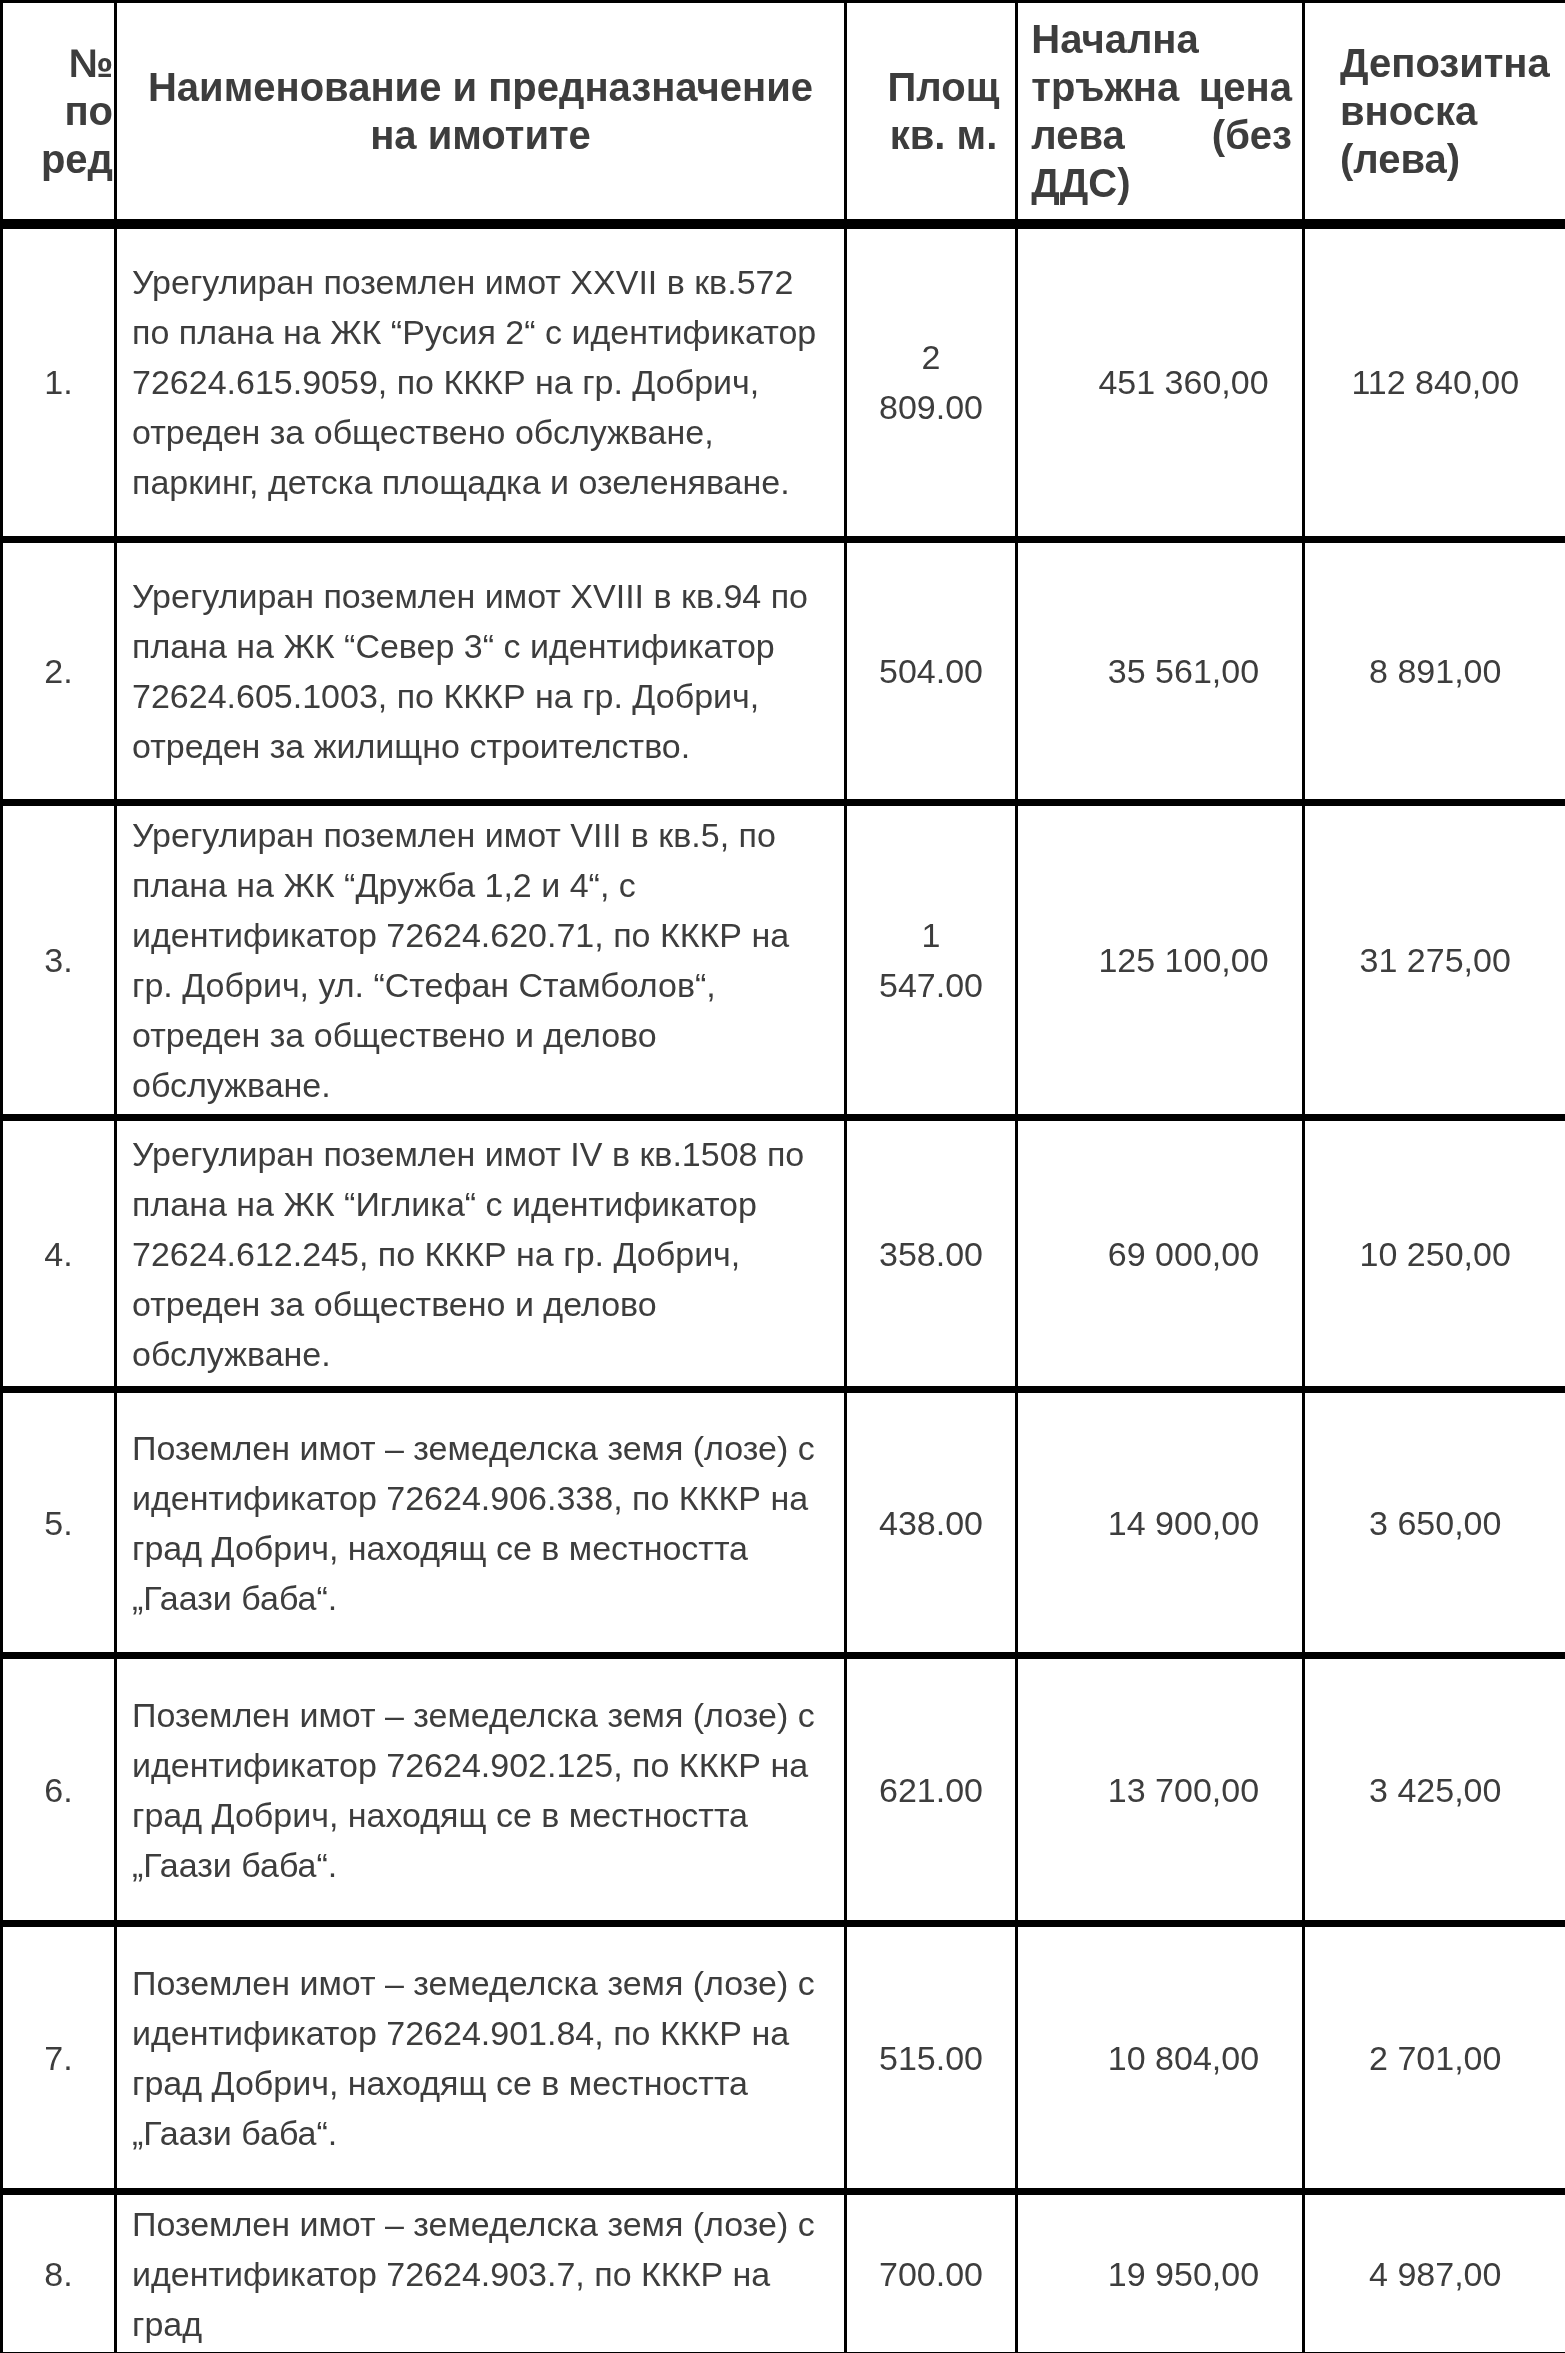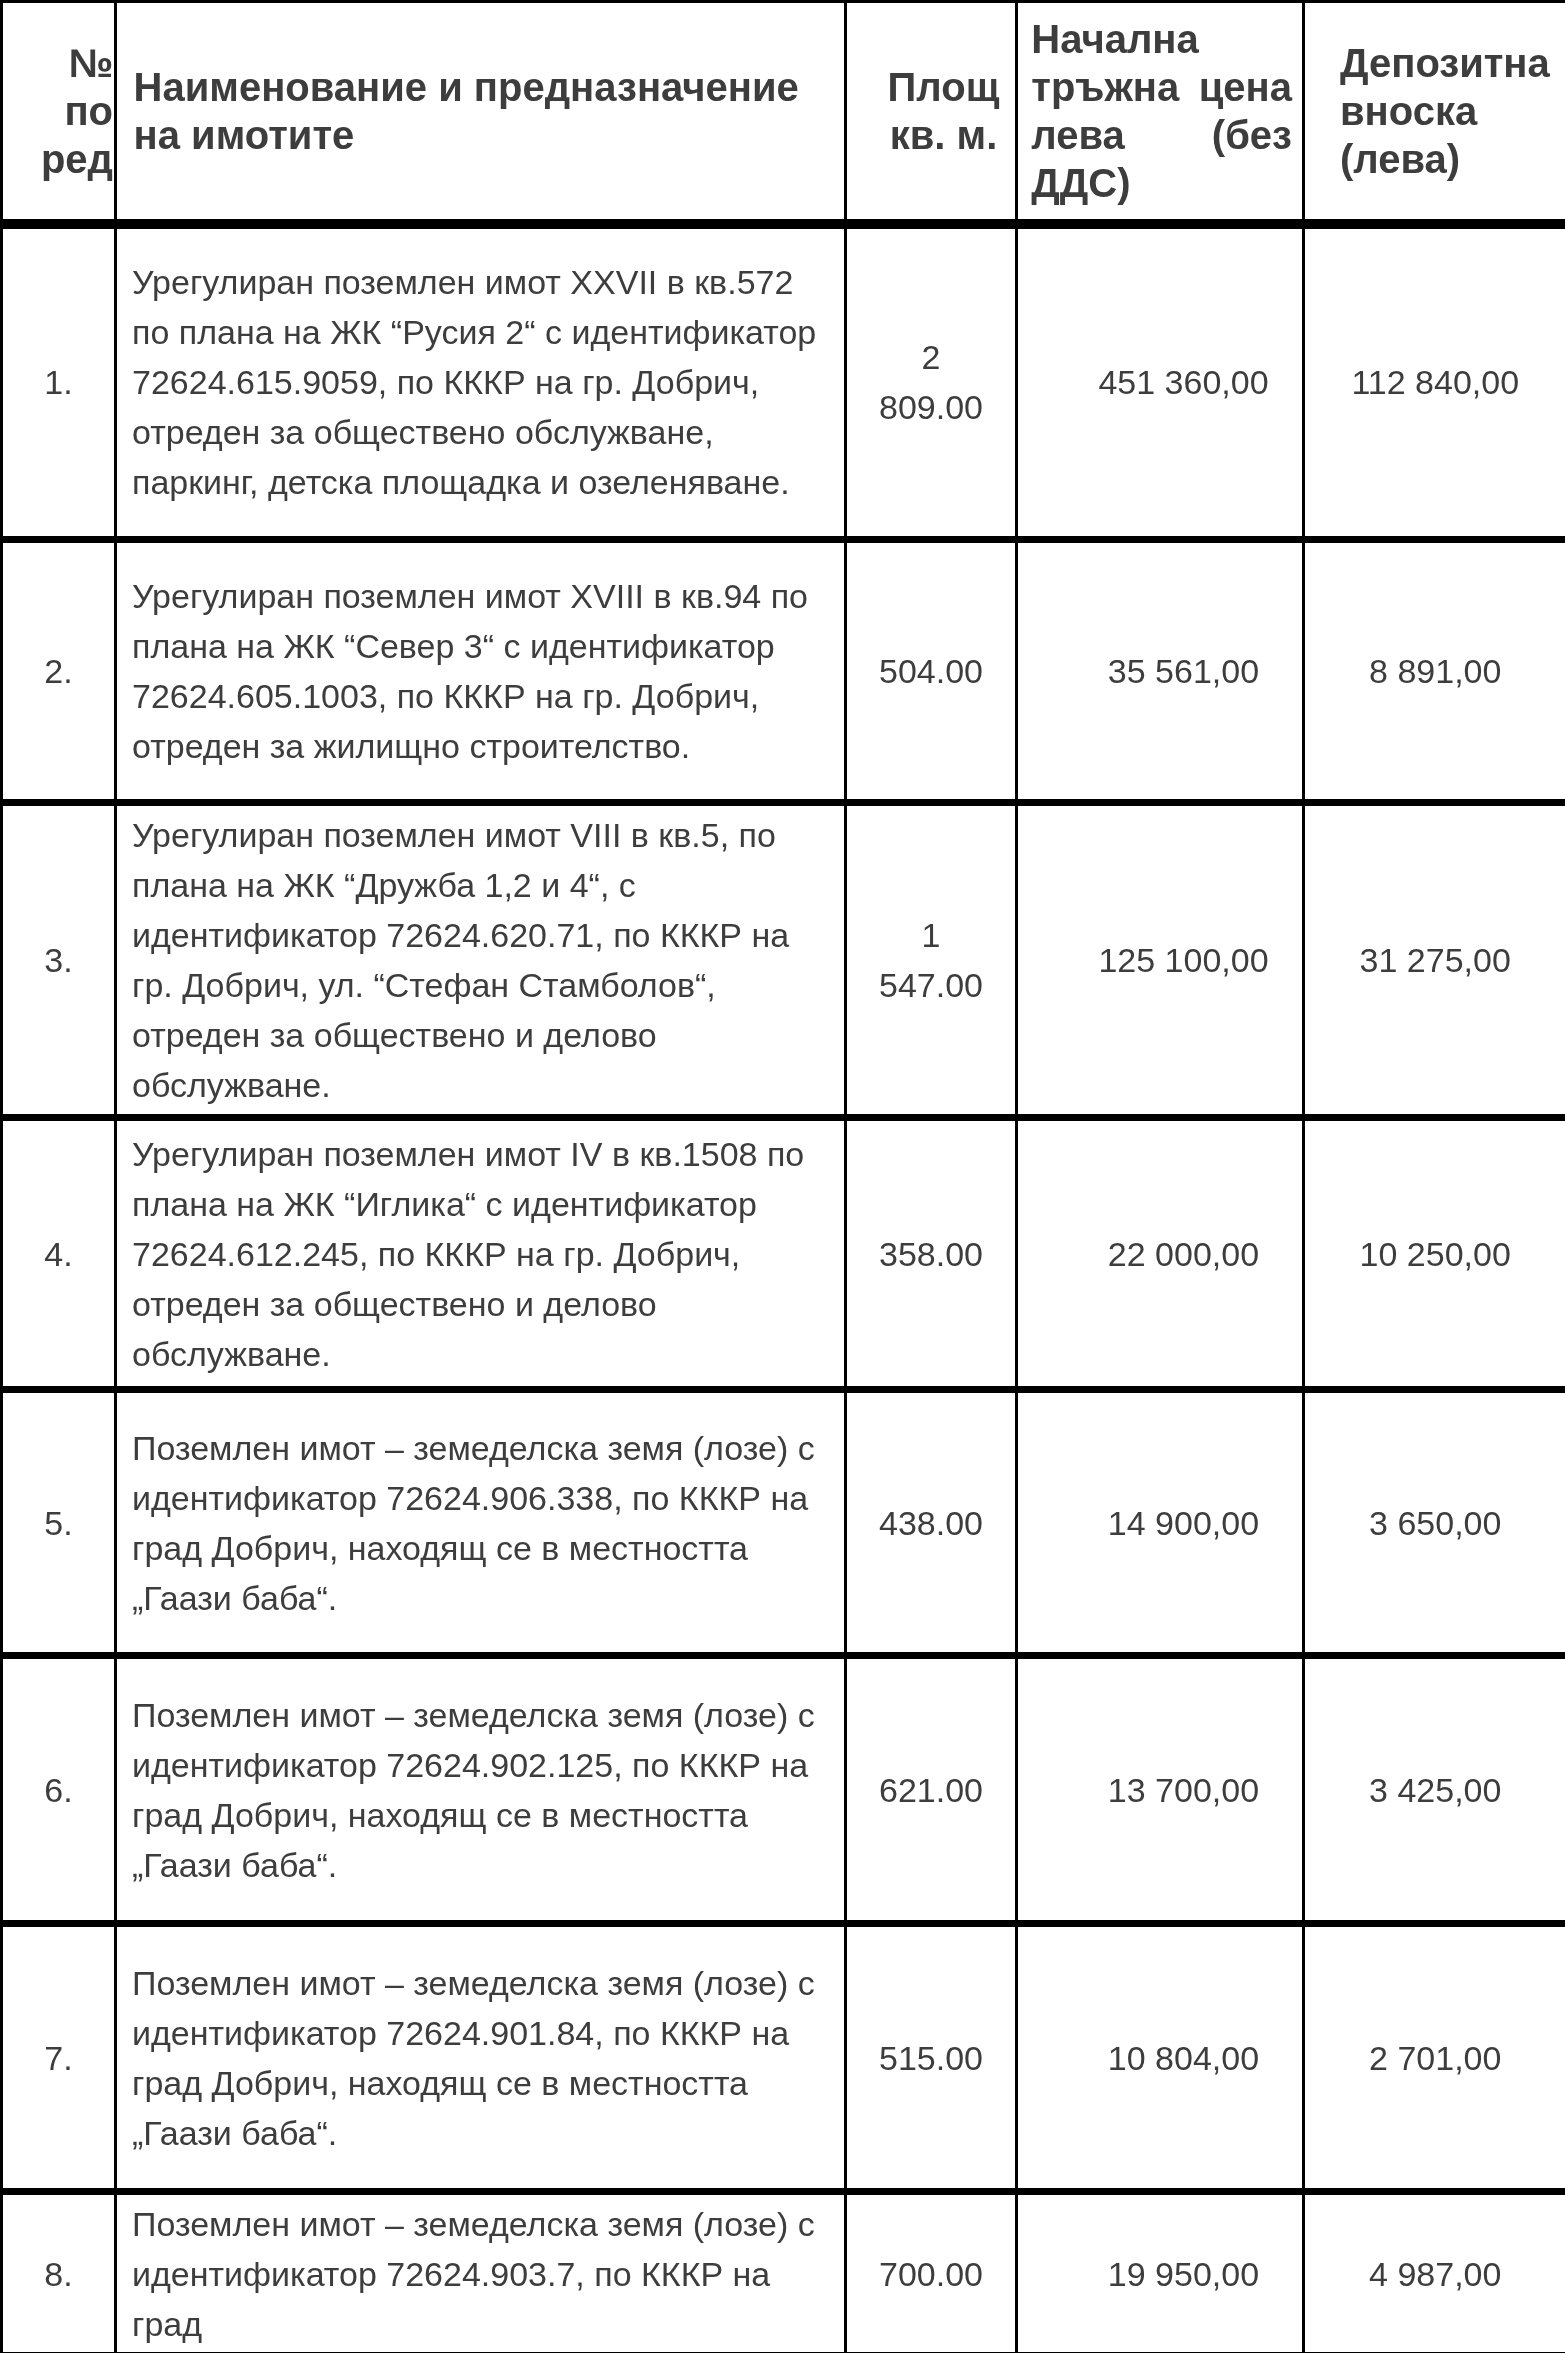--- a/index.html
+++ b/index.html
@@ -39,21 +39,21 @@
   thead tr { border-bottom: 10.8px solid #000000; }
   tbody tr { border-top: 7.5px solid #000000; }
 
   
   thead th {
     font-weight: bold;
     font-size: 40px;
     line-height: 48px;
   }
   th.c1 { text-align: right; padding-left: 15px; }
-  th.c2 { text-align: left; padding: 0 16.6px; }
+  th.c2 { text-align: center; padding: 0 16.6px; }
   th.c3 { text-align: center; padding-left: 30px; padding-right: 5px; }
   th.c4 { text-align: justify; text-align-last: left; padding: 0 10px 0 13.3px; }
   th.c5 { text-align: left; padding-left: 35px; padding-right: 5px; }
 
   
   td.c1 { text-align: center; }
   td.c2 { text-align: left; padding: 0 11.6px 0 15px; }
   td.c3 { text-align: center; white-space: pre-line; }
   td.c4 { text-align: center; padding-left: 48px; }
   td.c5 { text-align: center; }
@@ -99,21 +99,21 @@
     <td class="c2">Урегулиран поземлен имот VIII в кв.5, по плана на ЖК “Дружба 1,2 и 4“, с идентификатор 72624.620.71, по КККР на гр. Добрич, ул. “Стефан Стамболов“, отреден за обществено и делово обслужване.</td>
     <td class="c3">1
 547.00</td>
     <td class="c4">125 100,00</td>
     <td class="c5">31 275,00</td>
   </tr>
       <tr style="height: 272px;">
     <td class="c1">4.</td>
     <td class="c2">Урегулиран поземлен имот IV в кв.1508 по плана на ЖК “Иглика“ с идентификатор 72624.612.245, по КККР на гр. Добрич, отреден за обществено и делово обслужване.</td>
     <td class="c3">358.00</td>
-    <td class="c4">22 000,00</td>
+    <td class="c4">69 000,00</td>
     <td class="c5">10 250,00</td>
   </tr>
       <tr style="height: 266px;">
     <td class="c1">5.</td>
     <td class="c2">Поземлен имот – земеделска земя (лозе) с идентификатор 72624.906.338, по КККР на град Добрич, находящ се в местността „Гаази баба“.</td>
     <td class="c3">438.00</td>
     <td class="c4">14 900,00</td>
     <td class="c5">3 650,00</td>
   </tr>
       <tr style="height: 268px;">

